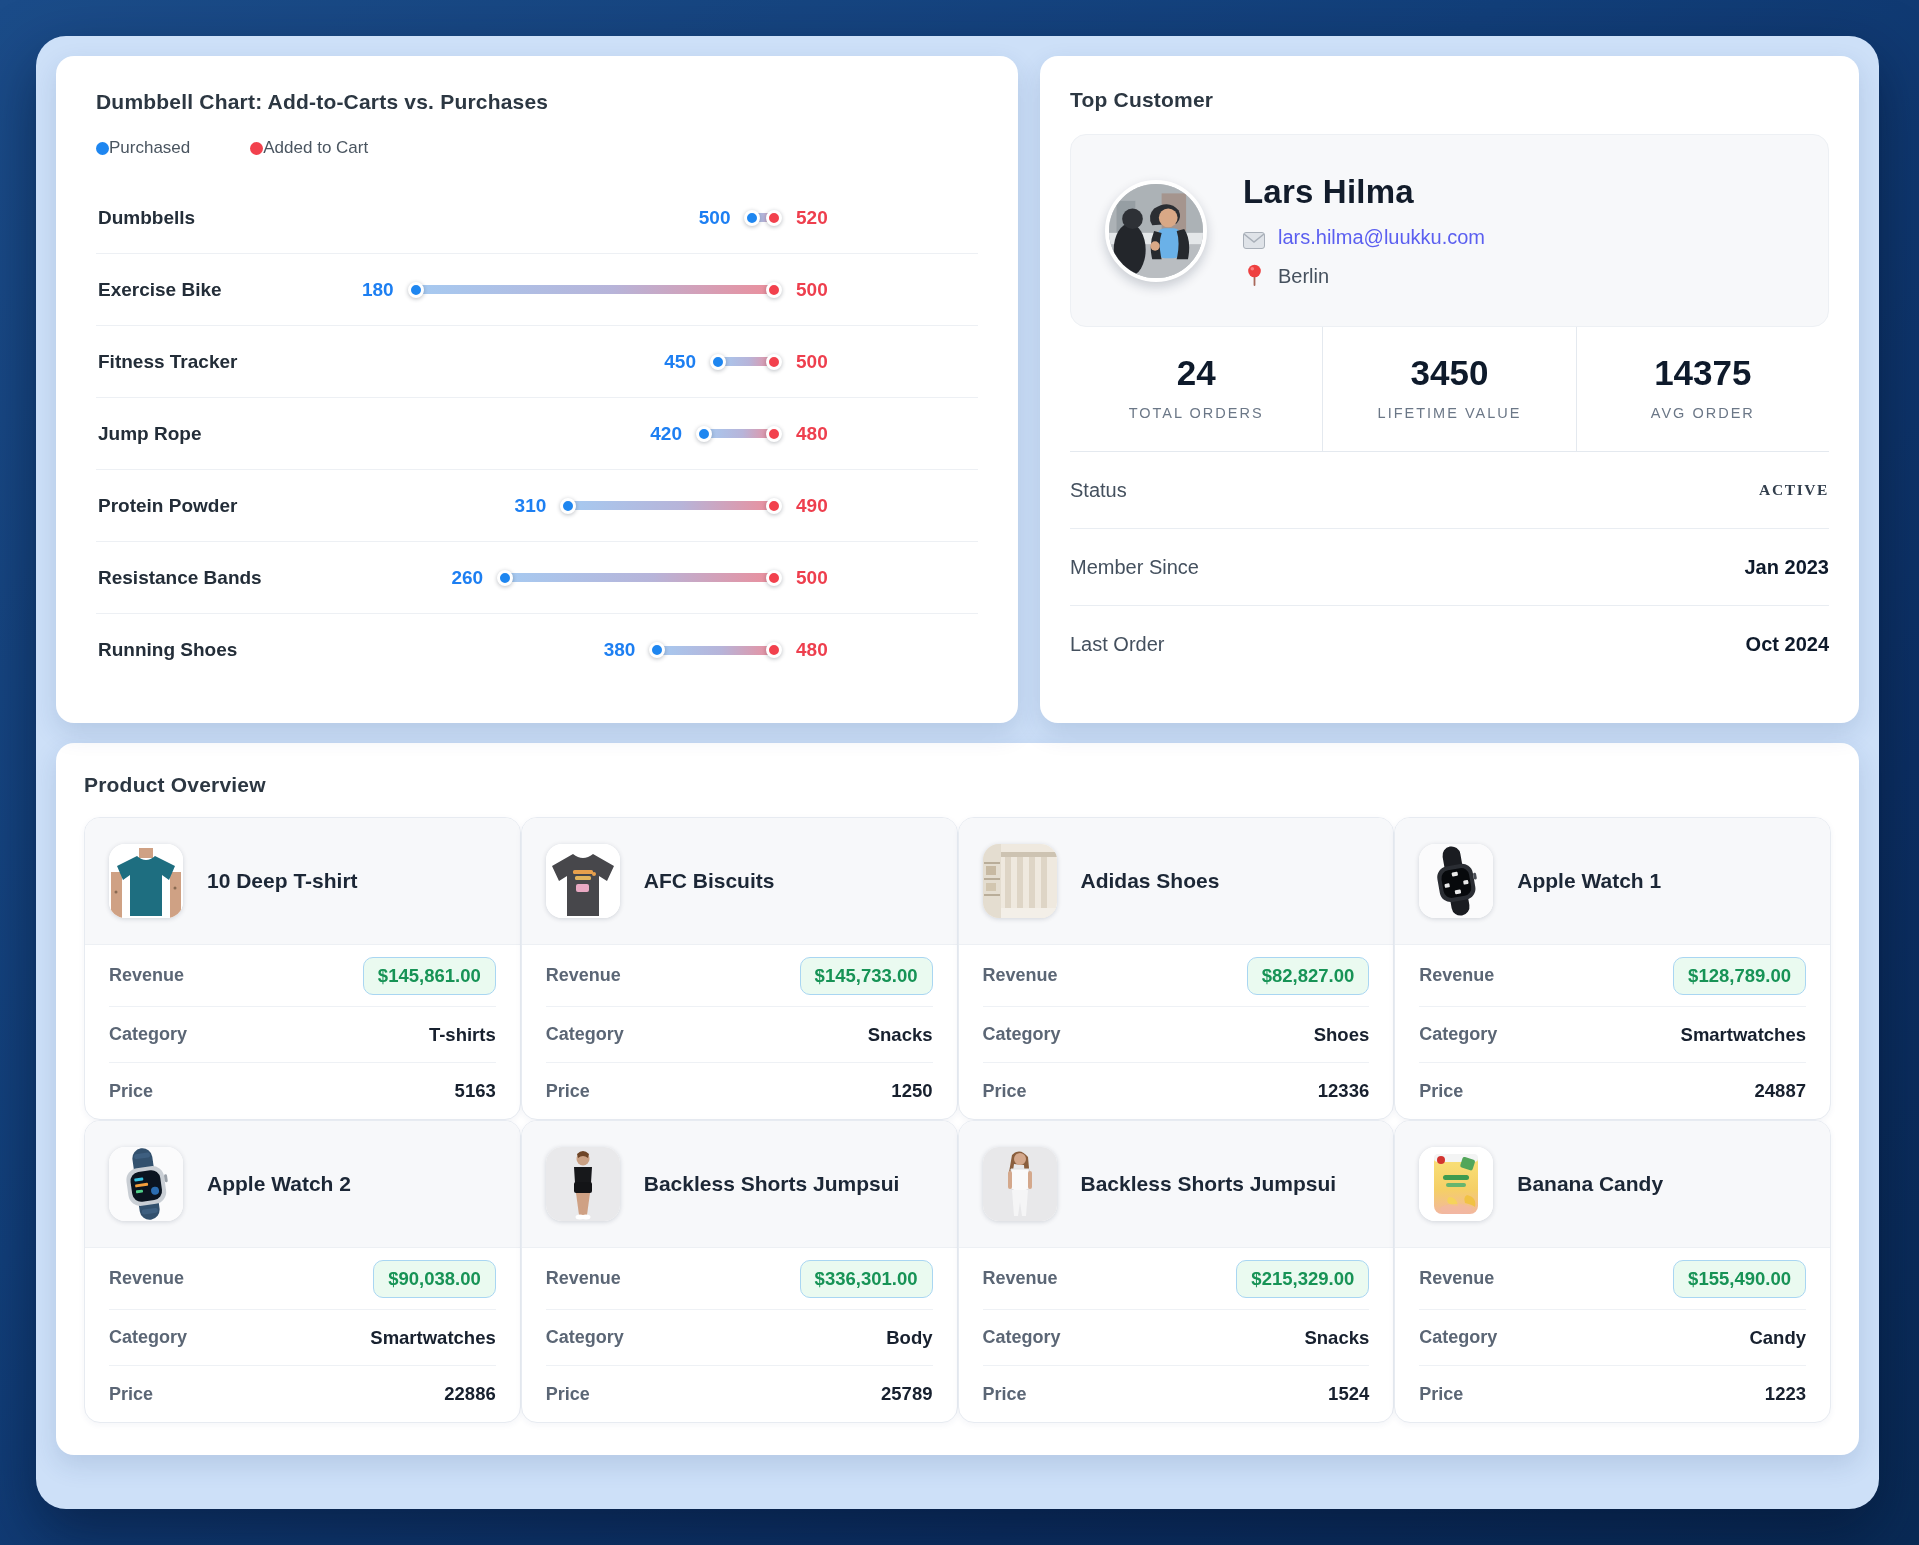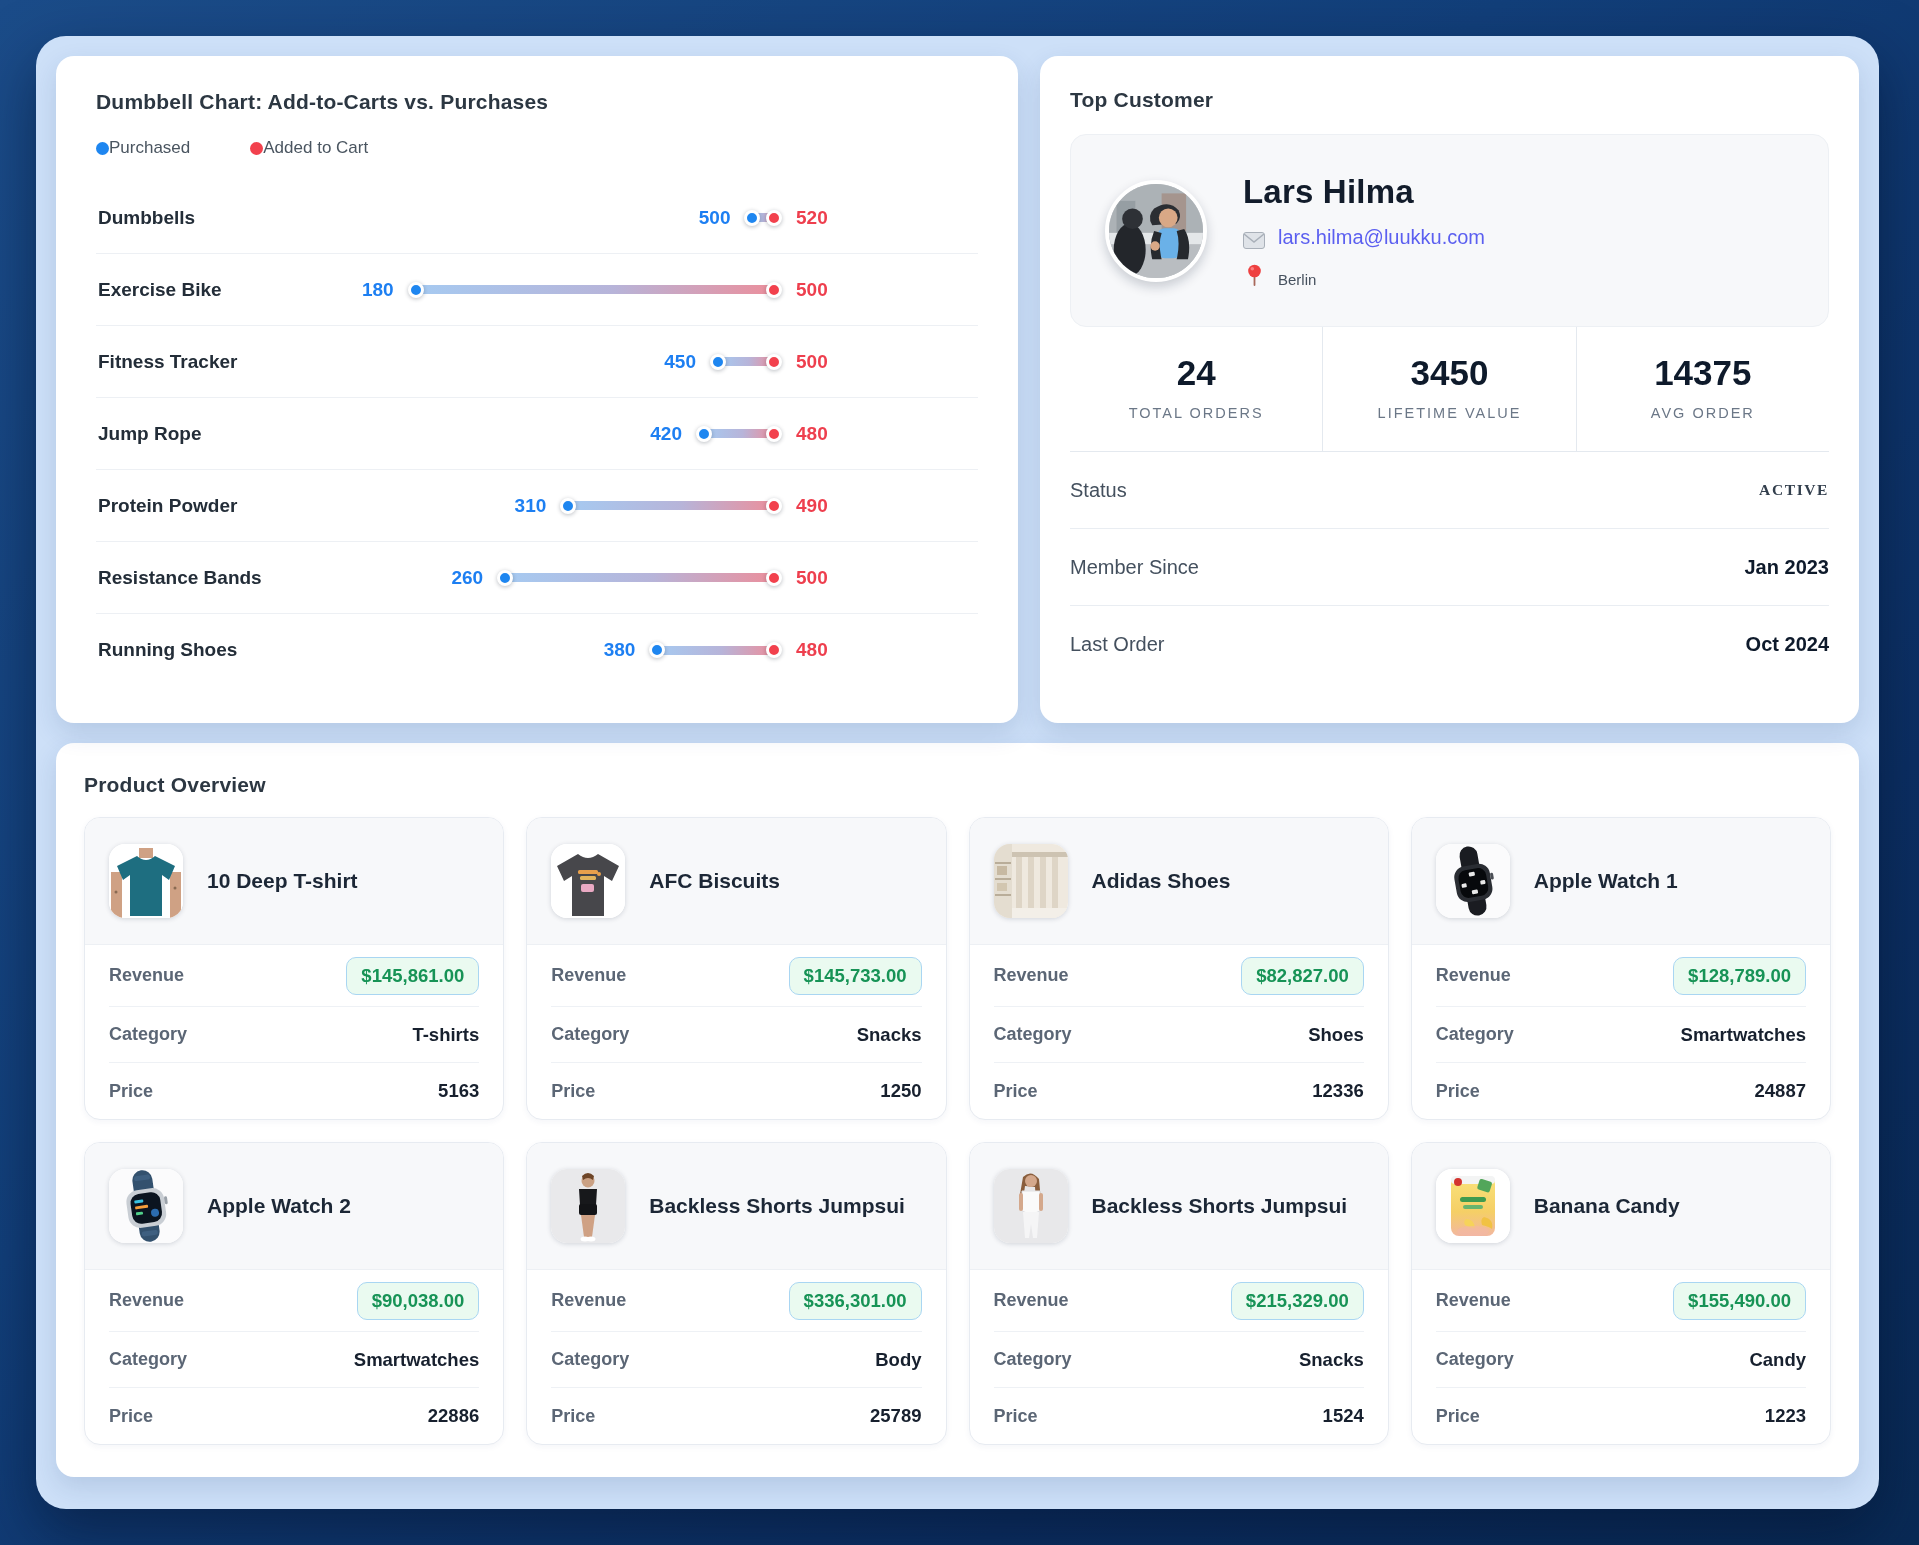--- a/index.html
+++ b/index.html
@@ -63,35 +63,35 @@
   .avatar {
     width: 102px; height: 102px; border-radius: 50%; overflow: hidden; flex-shrink: 0;
     border: 4px solid #ffffff; box-shadow: 0 5px 12px rgba(10, 25, 50, .2);
     background: #c2c7cb;
   }
   .avatar svg { display: block; width: 100%; height: 100%; }
   .customer-name { font-size: 33px; font-weight: 700; color: #121c2b; letter-spacing: .2px; }
   .contact-row { display: flex; align-items: flex-end; gap: 13px; margin-top: 15px; }
   .contact-row .icon { width: 22px; display: flex; justify-content: center; }
   .email-link { font-size: 20px; color: #5b5ff0; text-decoration: none; cursor: pointer; }
-  .location-text { font-size: 15px; color: #46515e; }
+  .location-text { font-size: 20px; color: #46515e; }
   .stats-row { display: flex; border-bottom: 1px solid #e4e9ef; }
   .stat { flex: 1; text-align: center; padding: 26px 0 30px 0; }
   .stat + .stat { border-left: 1px solid #e4e9ef; }
   .stat-value { font-size: 35px; font-weight: 700; color: #0e1a2b; }
   .stat-label { margin-top: 12px; font-size: 14.5px; color: #6b7787; letter-spacing: 2px; }
   .detail-row { display: flex; justify-content: space-between; align-items: center; height: 77px; }
   .detail-row:not(:last-child) { border-bottom: 1px solid #e9edf2; }
   .detail-label { font-size: 20px; color: #44505e; }
   .detail-value { font-size: 20px; font-weight: 700; color: #0e1a2b; }
   .detail-value.status-value { font-size: 15.5px; font-weight: 600; letter-spacing: 1.6px; color: #333f4d; font-family: Liberation Serif, serif; }
 
   
   .overview-card { margin-top: 20px; padding: 30px 28px 32px 28px; }
-  .product-grid { display: grid; grid-template-columns: repeat(4, 1fr); gap: 22px; margin-top: 20px; }
+  .product-grid { display: grid; grid-template-columns: repeat(4, 1fr); margin-top: 20px; }
   .product-card {
     border: 1px solid #e7ebf1; border-radius: 16px; background: #fff; overflow: hidden;
     box-shadow: 0 2px 6px rgba(30, 64, 120, .05); cursor: pointer;
   }
   .product-head {
     background: #f7f8fa; border-bottom: 1px solid #edf0f4;
     display: flex; align-items: center; gap: 24px; padding: 26px 24px;
   }
   .product-img {
     width: 74px; height: 74px; border-radius: 16px; overflow: hidden; flex-shrink: 0;

